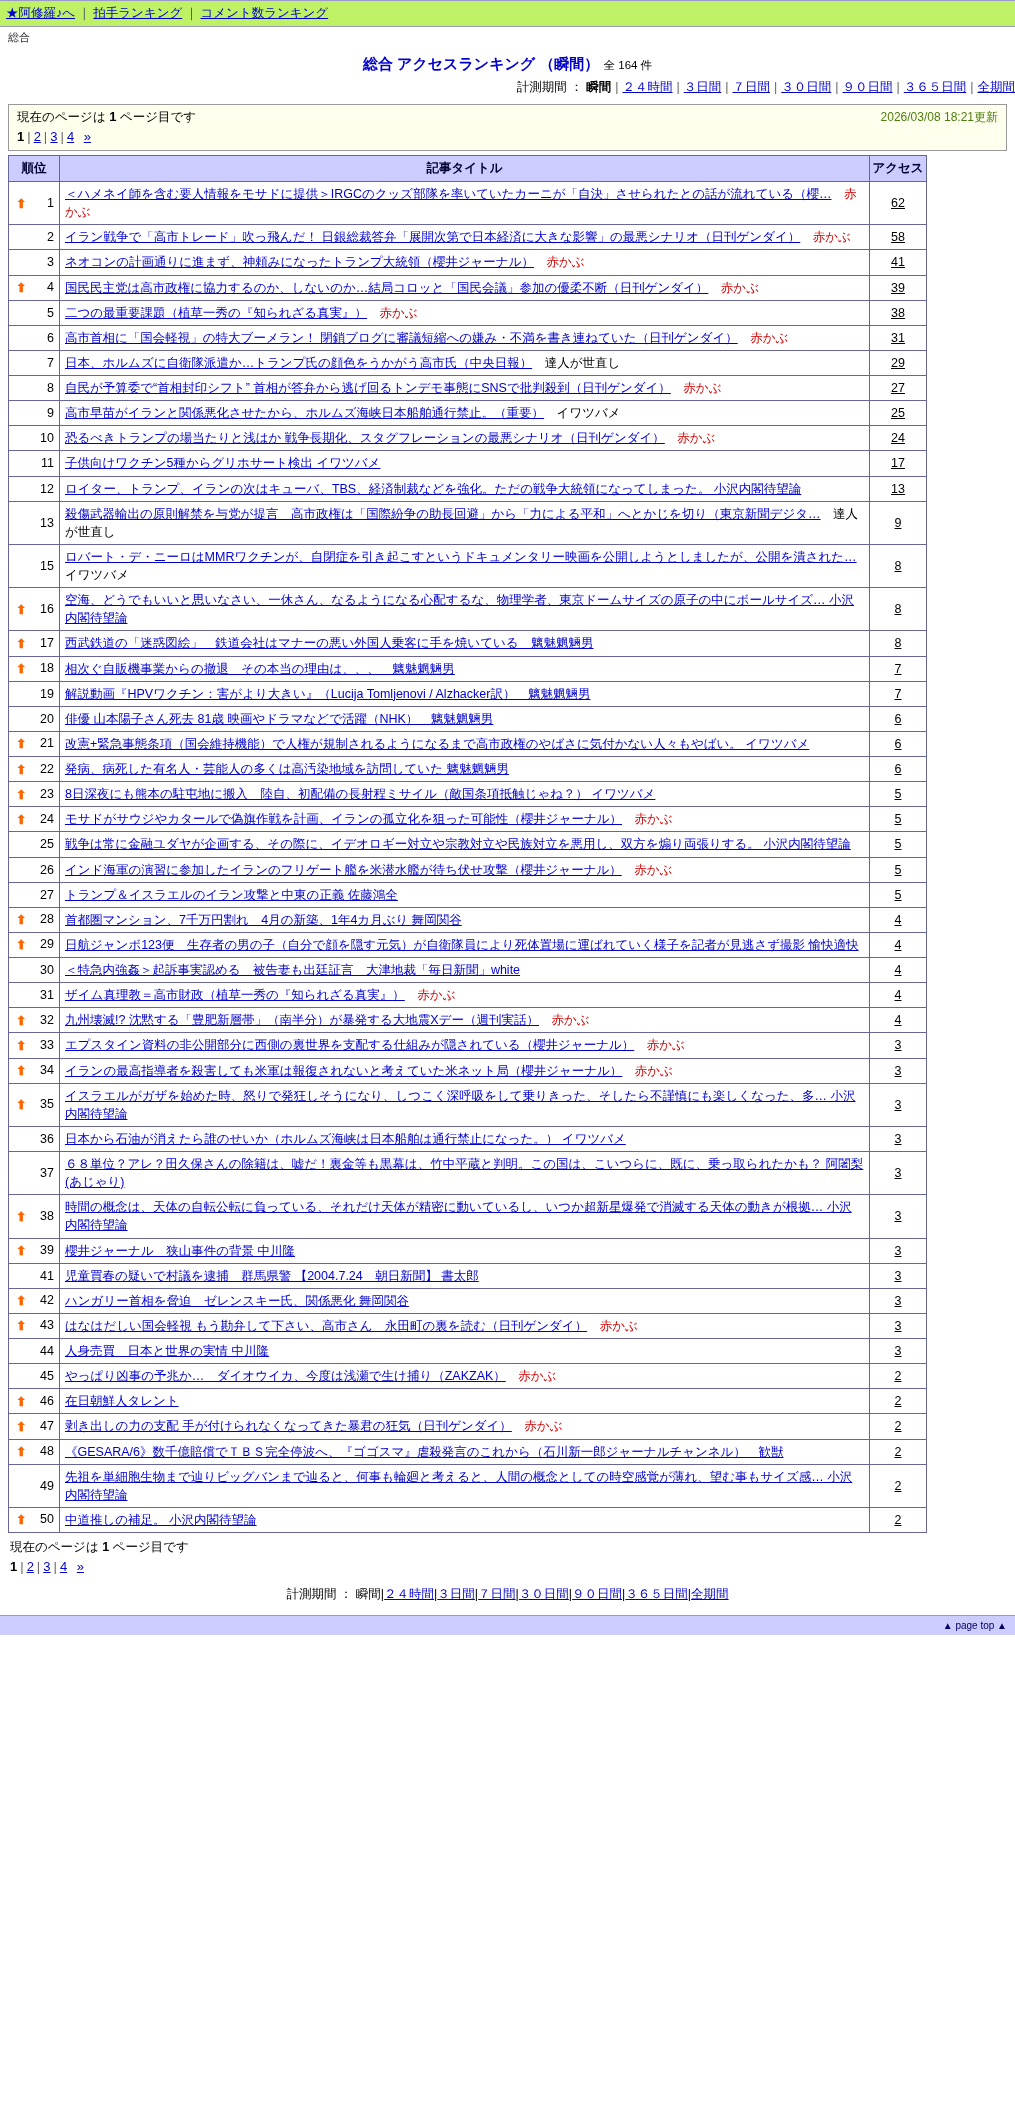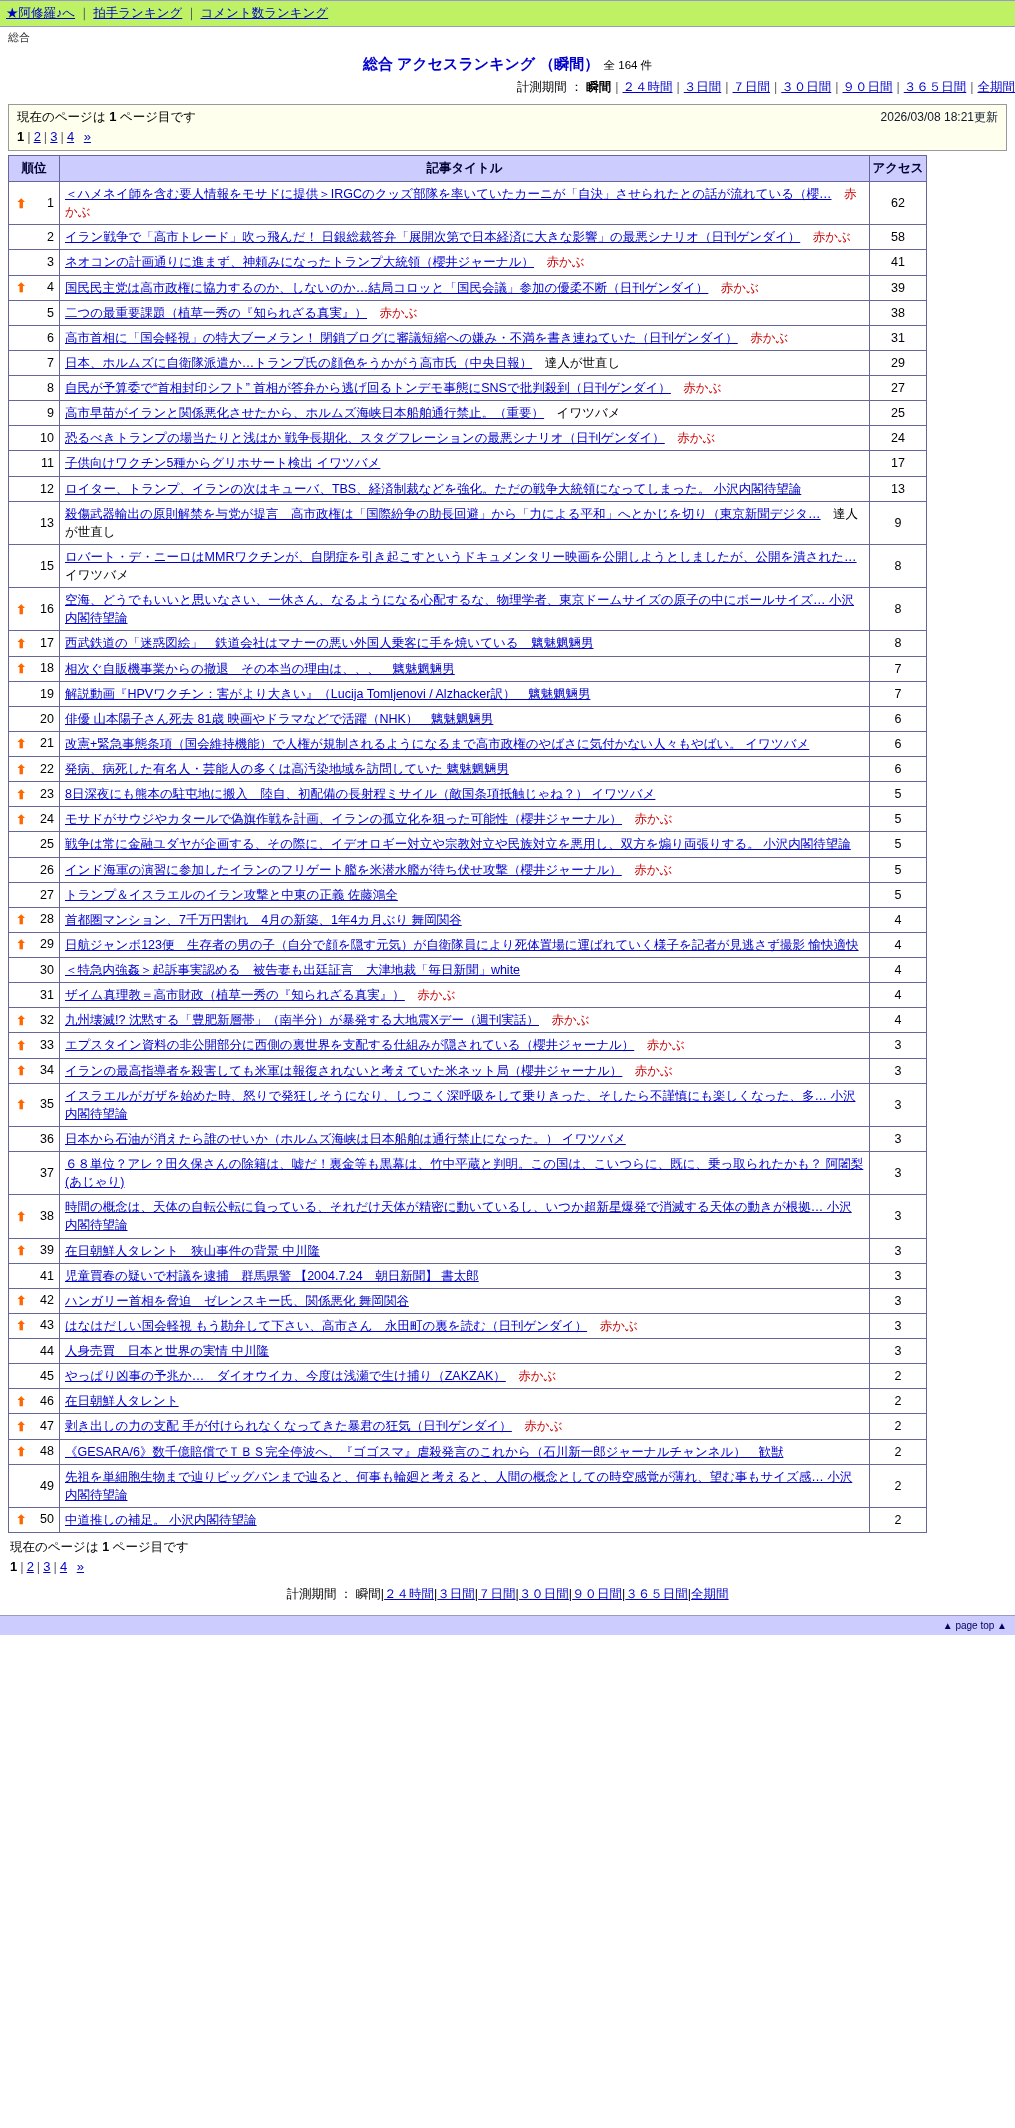--- a/index.html
+++ b/index.html
@@ -54,21 +54,21 @@
     padding: 4px 8px 6px 8px;
     position: relative;
   }
   .pagebox .line1 { font-size: 12.5px; }
   .pagebox .line1 b { font-size: 13px; }
   .pagebox .update {
     position: absolute;
     right: 8px;
     top: 4px;
     font-size: 12px;
-    color: #0f172a;
+    color: #4d7c0f;
   }
   .pagenums { padding-top: 3px; font-size: 13px; }
   .pagenums b { color: #000; }
   .pagenums .bar { color: #666; padding: 0 3px; }
   table.rank {
     border-collapse: collapse;
     width: 919px;
     margin: 0 8px;
     border: 1px solid #333366;
   }
@@ -98,20 +98,21 @@
   td.rank .up {
     color: #ff6600;
     font-weight: bold;
     float: left;
     margin-left: 2px;
   }
   td.acc {
     width: 46px;
     text-align: center;
     font-size: 13px;
+    text-decoration: underline;
   }
   td.title { line-height: 1.45; }
   td.title a { color: #0000cc; }
   td.title .author { color: #cc0000; }
   td.title .author2 { color: #000; }
   .footer-pagebox {
     margin: 4px 8px 2px 8px;
     padding: 2px 2px 4px 2px;
     font-size: 12.5px;
   }
@@ -348,21 +349,21 @@
         <td class="title"><a href="#">６８単位？アレ？田久保さんの除籍は、嘘だ！裏金等も黒幕は、竹中平蔵と判明。この国は、こいつらに、既に、乗っ取られたかも？ 阿闍梨(あじゃり)</a></td>
         <td class="acc">3</td>
       </tr>
       <tr>
         <td class="rank"><span class="up">⬆</span><span>38</span></td>
         <td class="title"><a href="#">時間の概念は、天体の自転公転に負っている、それだけ天体が精密に動いているし、いつか超新星爆発で消滅する天体の動きが根拠… 小沢内閣待望論</a></td>
         <td class="acc">3</td>
       </tr>
       <tr>
         <td class="rank"><span class="up">⬆</span><span>39</span></td>
-        <td class="title"><a href="#">在日朝鮮人タレント　狭山事件の背景 中川隆</a></td>
+        <td class="title"><a href="#">櫻井ジャーナル　狭山事件の背景 中川隆</a></td>
         <td class="acc">3</td>
       </tr>
       <tr>
         <td class="rank"><span>41</span></td>
         <td class="title"><a href="#">児童買春の疑いで村議を逮捕　群馬県警 【2004.7.24　朝日新聞】 書太郎</a></td>
         <td class="acc">3</td>
       </tr>
       <tr>
         <td class="rank"><span class="up">⬆</span><span>42</span></td>
         <td class="title"><a href="#">ハンガリー首相を脅迫　ゼレンスキー氏、関係悪化 舞岡関谷</a></td>

